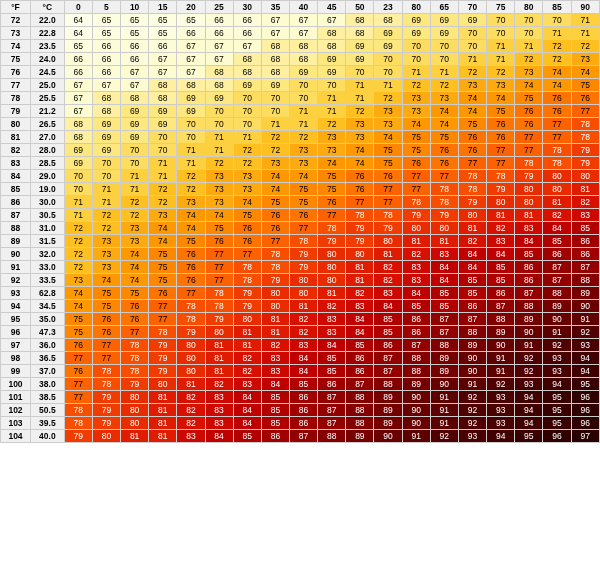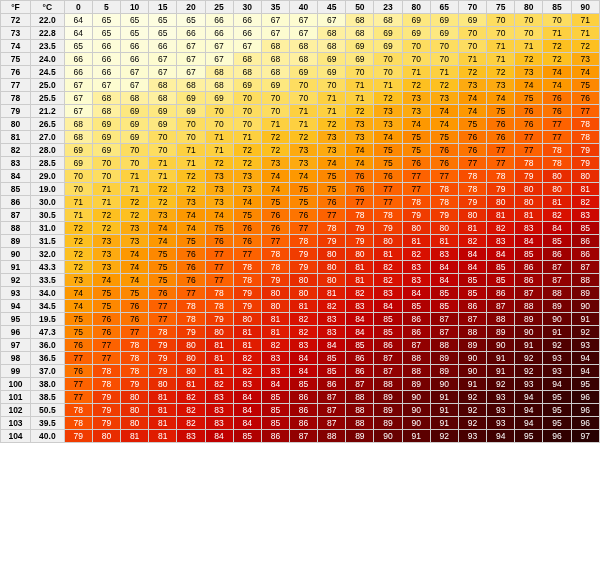--- a/index.html
+++ b/index.html
@@ -497,21 +497,21 @@
         <td style="background-color: rgb(216, 16, 0); color: rgb(255, 255, 255);">82</td>
         <td style="background-color: rgb(204, 8, 0); color: rgb(255, 255, 255);">83</td>
         <td style="background-color: rgb(192, 0, 0); color: rgb(255, 255, 255);">84</td>
         <td style="background-color: rgb(192, 0, 0); color: rgb(255, 255, 255);">84</td>
         <td style="background-color: rgb(176, 0, 0); color: rgb(255, 255, 255);">85</td>
         <td style="background-color: rgb(160, 0, 0); color: rgb(255, 255, 255);">86</td>
         <td style="background-color: rgb(160, 0, 0); color: rgb(255, 255, 255);">86</td>
       </tr>
       <tr>
         <td class="col-temp">91</td>
-        <td class="col-temp">43.3</td>
+        <td class="col-temp">33.0</td>
         <td style="background-color: rgb(253, 192, 32); color: rgb(0, 0, 0);">72</td>
         <td style="background-color: rgb(253, 170, 16); color: rgb(0, 0, 0);">73</td>
         <td style="background-color: rgb(253, 152, 0); color: rgb(0, 0, 0);">74</td>
         <td style="background-color: rgb(253, 136, 0); color: rgb(0, 0, 0);">75</td>
         <td style="background-color: rgb(253, 116, 0); color: rgb(0, 0, 0);">76</td>
         <td style="background-color: rgb(253, 98, 0); color: rgb(0, 0, 0);">77</td>
         <td style="background-color: rgb(248, 78, 0); color: rgb(255, 255, 255);">78</td>
         <td style="background-color: rgb(248, 78, 0); color: rgb(255, 255, 255);">78</td>
         <td style="background-color: rgb(240, 60, 0); color: rgb(255, 255, 255);">79</td>
         <td style="background-color: rgb(232, 44, 0); color: rgb(255, 255, 255);">80</td>
@@ -543,21 +543,21 @@
         <td style="background-color: rgb(204, 8, 0); color: rgb(255, 255, 255);">83</td>
         <td style="background-color: rgb(192, 0, 0); color: rgb(255, 255, 255);">84</td>
         <td style="background-color: rgb(176, 0, 0); color: rgb(255, 255, 255);">85</td>
         <td style="background-color: rgb(176, 0, 0); color: rgb(255, 255, 255);">85</td>
         <td style="background-color: rgb(160, 0, 0); color: rgb(255, 255, 255);">86</td>
         <td style="background-color: rgb(146, 0, 0); color: rgb(255, 255, 255);">87</td>
         <td style="background-color: rgb(132, 0, 0); color: rgb(255, 255, 255);">88</td>
       </tr>
       <tr>
         <td class="col-temp">93</td>
-        <td class="col-temp">34.0</td>
+        <td class="col-temp">62.8</td>
         <td style="background-color: rgb(253, 152, 0); color: rgb(0, 0, 0);">74</td>
         <td style="background-color: rgb(253, 136, 0); color: rgb(0, 0, 0);">75</td>
         <td style="background-color: rgb(253, 136, 0); color: rgb(0, 0, 0);">75</td>
         <td style="background-color: rgb(253, 116, 0); color: rgb(0, 0, 0);">76</td>
         <td style="background-color: rgb(253, 98, 0); color: rgb(0, 0, 0);">77</td>
         <td style="background-color: rgb(248, 78, 0); color: rgb(255, 255, 255);">78</td>
         <td style="background-color: rgb(240, 60, 0); color: rgb(255, 255, 255);">79</td>
         <td style="background-color: rgb(232, 44, 0); color: rgb(255, 255, 255);">80</td>
         <td style="background-color: rgb(232, 44, 0); color: rgb(255, 255, 255);">80</td>
         <td style="background-color: rgb(224, 28, 0); color: rgb(255, 255, 255);">81</td>
@@ -589,21 +589,21 @@
         <td style="background-color: rgb(176, 0, 0); color: rgb(255, 255, 255);">85</td>
         <td style="background-color: rgb(176, 0, 0); color: rgb(255, 255, 255);">85</td>
         <td style="background-color: rgb(160, 0, 0); color: rgb(255, 255, 255);">86</td>
         <td style="background-color: rgb(146, 0, 0); color: rgb(255, 255, 255);">87</td>
         <td style="background-color: rgb(132, 0, 0); color: rgb(255, 255, 255);">88</td>
         <td style="background-color: rgb(118, 0, 0); color: rgb(255, 255, 255);">89</td>
         <td style="background-color: rgb(104, 0, 0); color: rgb(255, 255, 255);">90</td>
       </tr>
       <tr>
         <td class="col-temp">95</td>
-        <td class="col-temp">19.5</td>
+        <td class="col-temp">35.0</td>
         <td style="background-color: rgb(253, 136, 0); color: rgb(0, 0, 0);">75</td>
         <td style="background-color: rgb(253, 116, 0); color: rgb(0, 0, 0);">76</td>
         <td style="background-color: rgb(253, 116, 0); color: rgb(0, 0, 0);">76</td>
         <td style="background-color: rgb(253, 98, 0); color: rgb(0, 0, 0);">77</td>
         <td style="background-color: rgb(248, 78, 0); color: rgb(255, 255, 255);">78</td>
         <td style="background-color: rgb(240, 60, 0); color: rgb(255, 255, 255);">79</td>
         <td style="background-color: rgb(232, 44, 0); color: rgb(255, 255, 255);">80</td>
         <td style="background-color: rgb(224, 28, 0); color: rgb(255, 255, 255);">81</td>
         <td style="background-color: rgb(216, 16, 0); color: rgb(255, 255, 255);">82</td>
         <td style="background-color: rgb(204, 8, 0); color: rgb(255, 255, 255);">83</td>

